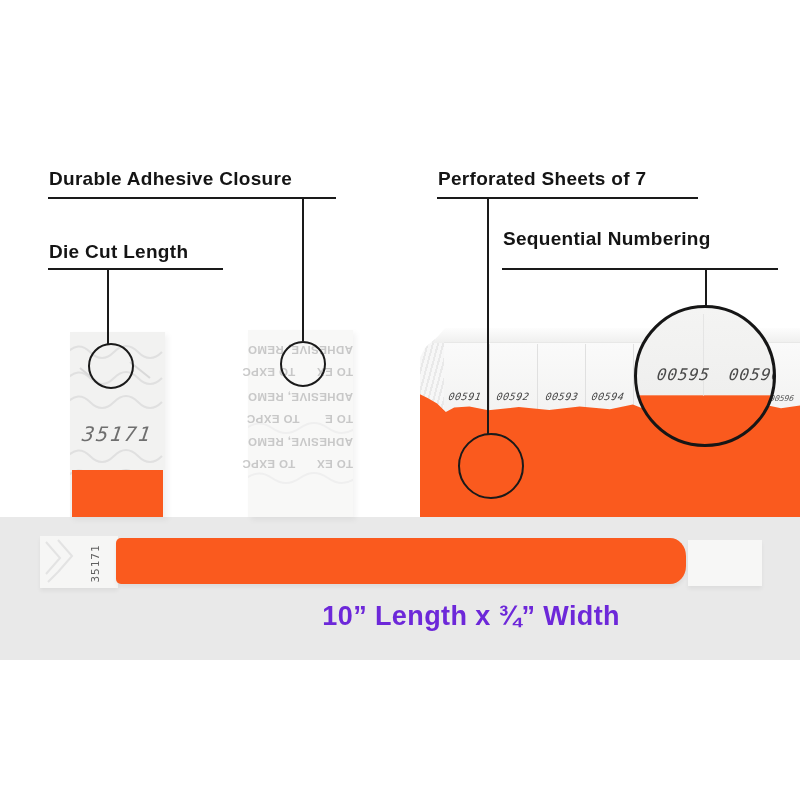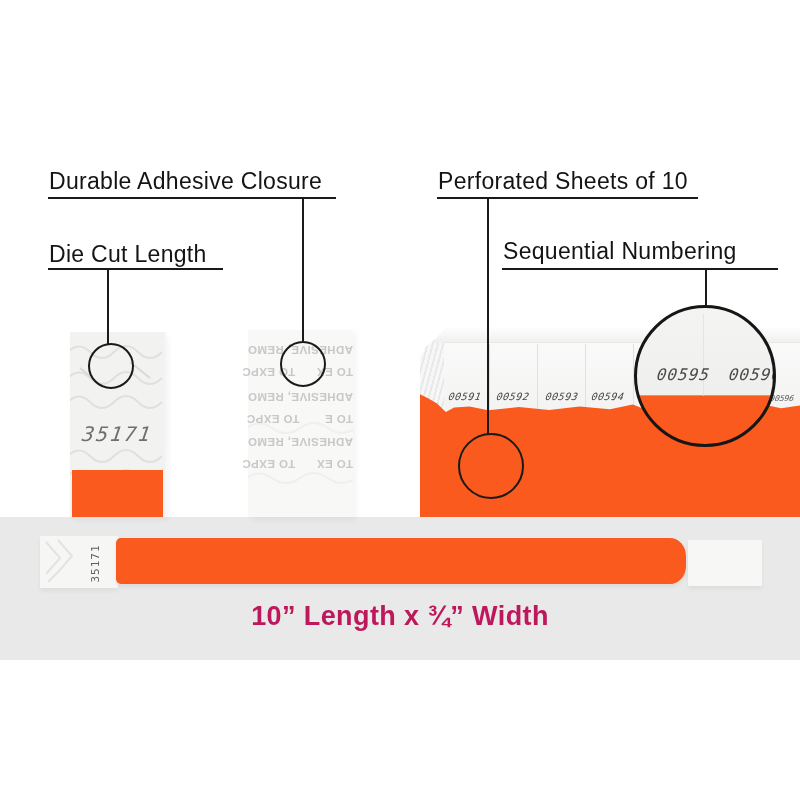--- a/index.html
+++ b/index.html
@@ -5,21 +5,21 @@
   html,body{margin:0;padding:0;}
   body{
     width:800px;height:800px;position:relative;overflow:hidden;
     background:#ffffff;
     font-family:"Liberation Sans", sans-serif;
     color:#161616;
   }
   .abs{position:absolute;}
   
   .callout-label{
-    font-size:23px;font-weight:400;letter-spacing:.3px;color:#141414;
+    font-size:19px;font-weight:700;letter-spacing:.3px;color:#141414;
     white-space:nowrap;z-index:8;
   }
   .callout-underline{height:2px;background:#1a1a1a;z-index:8;}
   .callout-line{width:2px;background:#1a1a1a;z-index:8;}
   .callout-circle{
     border:2.5px solid #1a1a1a;border-radius:50%;background:transparent;z-index:8;
   }
   
   .band{box-shadow:3px 3px 6px rgba(0,0,0,.05);}
   .band-front{left:70px;top:332px;width:95px;height:185px;background:#f2f2f1;}
@@ -104,39 +104,39 @@
   .flat-band .orange-strip{
     position:absolute;left:76px;top:4px;width:570px;height:46px;background:#fa5a1e;
     border-radius:5px 16px 16px 5px / 5px 18px 18px 5px;
     box-shadow:0 3px 4px rgba(0,0,0,.06);
   }
   .flat-band .tab-right{
     position:absolute;left:648px;top:6px;width:74px;height:46px;background:#f7f7f6;
     box-shadow:0 3px 4px rgba(0,0,0,.05);
   }
   .dimension-caption{
-    left:180px;top:601px;width:440px;text-align:center;
-    font-size:27px;font-weight:700;letter-spacing:.4px;color:#be185d;z-index:3;
+    left:180px;top:601px;width:440px;text-align:right;
+    font-size:27px;font-weight:700;letter-spacing:.4px;color:#6d28d9;z-index:3;
   }
 </style>
 </head>
 <body>
 
 <div class="abs gray-band"></div>
 
 <div class="abs callout-label" style="left:49px;top:168px;">Durable Adhesive Closure</div>
 <div class="abs callout-underline" style="left:48px;top:197px;width:288px;"></div>
 
 <div class="abs callout-label" style="left:49px;top:241px;">Die Cut Length</div>
 <div class="abs callout-underline" style="left:48px;top:268px;width:175px;"></div>
 
-<div class="abs callout-label" style="left:438px;top:168px;">Perforated Sheets of 10</div>
+<div class="abs callout-label" style="left:438px;top:168px;">Perforated Sheets of 7</div>
 <div class="abs callout-underline" style="left:437px;top:197px;width:261px;"></div>
 
-<div class="abs callout-label" style="left:503px;top:238px;">Sequential Numbering</div>
+<div class="abs callout-label" style="left:503px;top:228px;">Sequential Numbering</div>
 <div class="abs callout-underline" style="left:502px;top:268px;width:276px;"></div>
 
 <div class="abs callout-line" style="left:302px;top:199px;height:142px;"></div>
 <div class="abs callout-line" style="left:107px;top:270px;height:74px;"></div>
 <div class="abs callout-line" style="left:487px;top:199px;height:236px;"></div>
 <div class="abs callout-line" style="left:705px;top:270px;height:38px;"></div>
 
 <div class="abs band band-front">
   <svg class="wave-svg" width="95" height="185" viewBox="0 0 95 185">
     <g fill="none" stroke="#e0e0e0" stroke-width="2">

